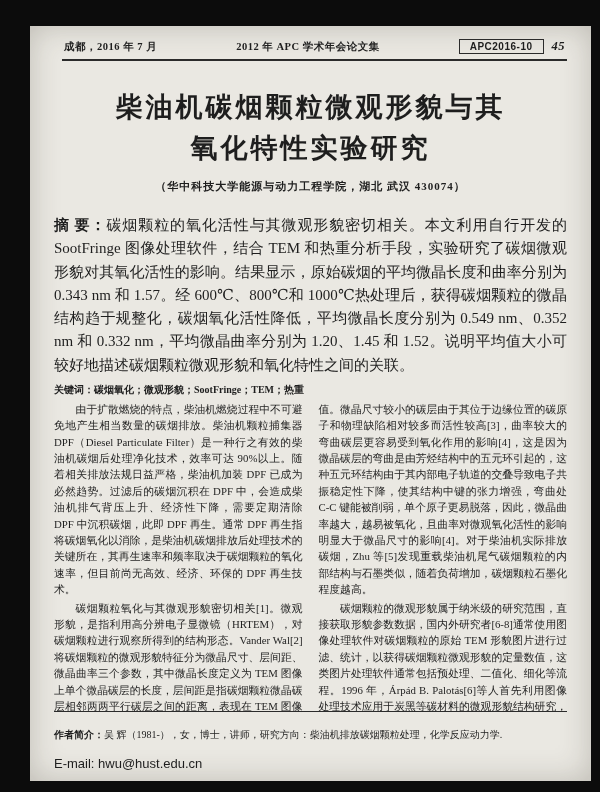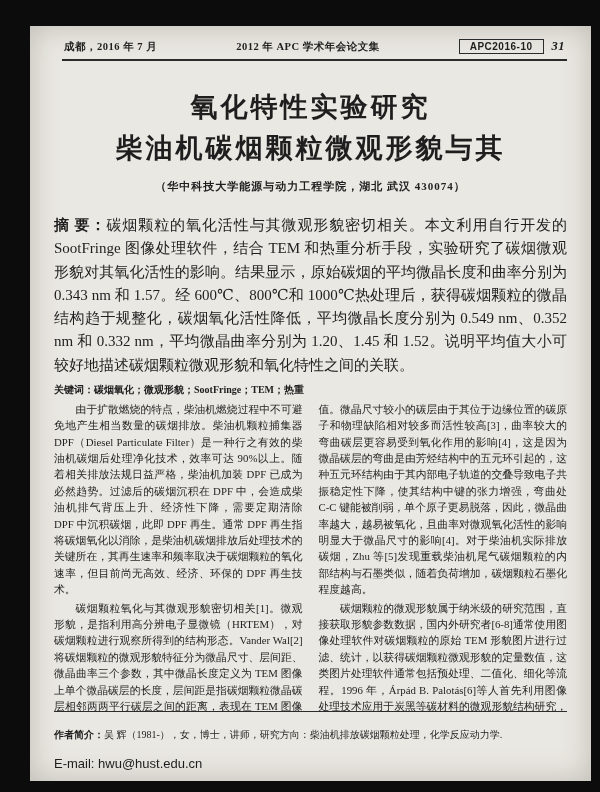--- a/index.html
+++ b/index.html
@@ -105,26 +105,26 @@
 </head>
 <body>
 
 <div class="scan">
   <div class="page">
 
     <div class="journal-header">
       <span class="venue">成都，2016 年 7 月</span>
       <span class="proceedings">2012 年 APC 学术年会论文集</span>
       <span class="paper-code">APC2016-10</span>
-      <span class="page-number">31</span>
+      <span class="page-number">45</span>
     </div>
 
     <div class="title">
+      <div>柴油机碳烟颗粒微观形貌与其</div>
       <div>氧化特性实验研究</div>
-      <div>柴油机碳烟颗粒微观形貌与其</div>
     </div>
 
 
     <div class="affiliation">（华中科技大学能源与动力工程学院，湖北 武汉  430074）</div>
 
     <div class="abstract">
       <span class="label">摘  要：</span><span>碳烟颗粒的氧化活性与其微观形貌密切相关。本文利用自行开发的 SootFringe 图像处理软件，结合 TEM 和热重分析手段，实验研究了碳烟微观形貌对其氧化活性的影响。结果显示，原始碳烟的平均微晶长度和曲率分别为 0.343 nm 和 1.57。经 600℃、800℃和 1000℃热处理后，获得碳烟颗粒的微晶结构趋于规整化，碳烟氧化活性降低，平均微晶长度分别为 0.549 nm、0.352 nm 和 0.332 nm，平均微晶曲率分别为 1.20、1.45 和 1.52。说明平均值大小可较好地描述碳烟颗粒微观形貌和氧化特性之间的关联。</span>
     </div>
 
     <div class="keywords">

